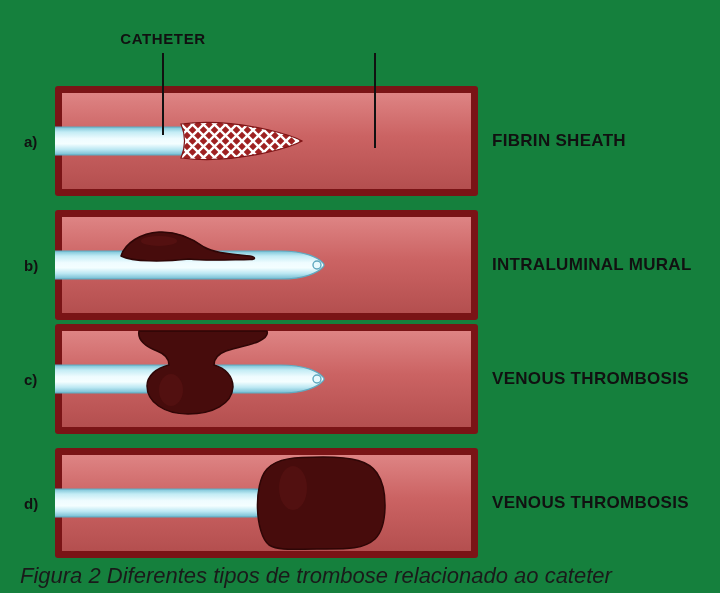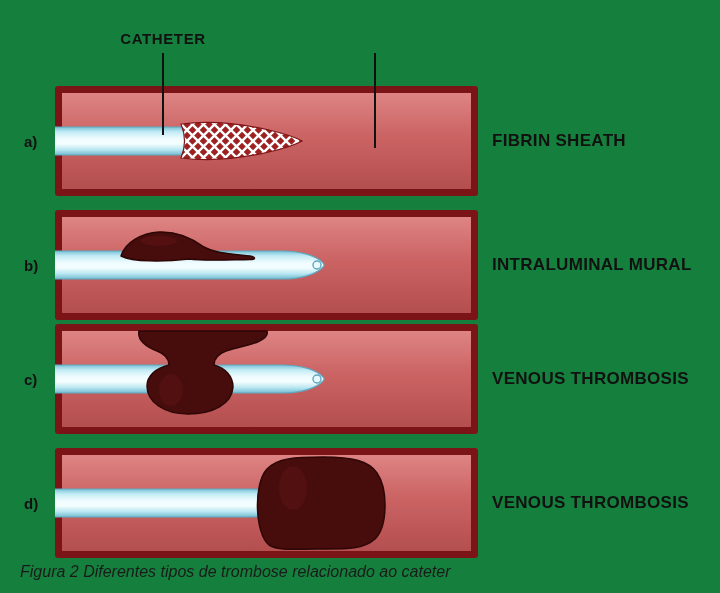--- a/index.html
+++ b/index.html
@@ -29,21 +29,21 @@
     font-size:15px; font-weight:600; color:#111;
   }
   .vein { position:absolute; left:55px; top:0; display:block; }
   .side-label {
     position:absolute; left:492px; top:50%; transform:translateY(-50%);
     font-weight:bold; font-size:17px; letter-spacing:0.3px; color:#111;
     white-space:nowrap;
   }
   .caption {
     position:absolute; left:20px; top:563px;
-    font-style:italic; font-size:16px; color:#1a1a1a; white-space:nowrap;
+    font-style:italic; font-size:22px; color:#1a1a1a; white-space:nowrap;
   }
 </style>
 </head>
 <body>
 
 <div class="fig">
 
   <svg width="0" height="0" style="position:absolute" aria-hidden="true">
     <defs>
       <linearGradient id="lumenG" x1="0" y1="0" x2="0" y2="1">

